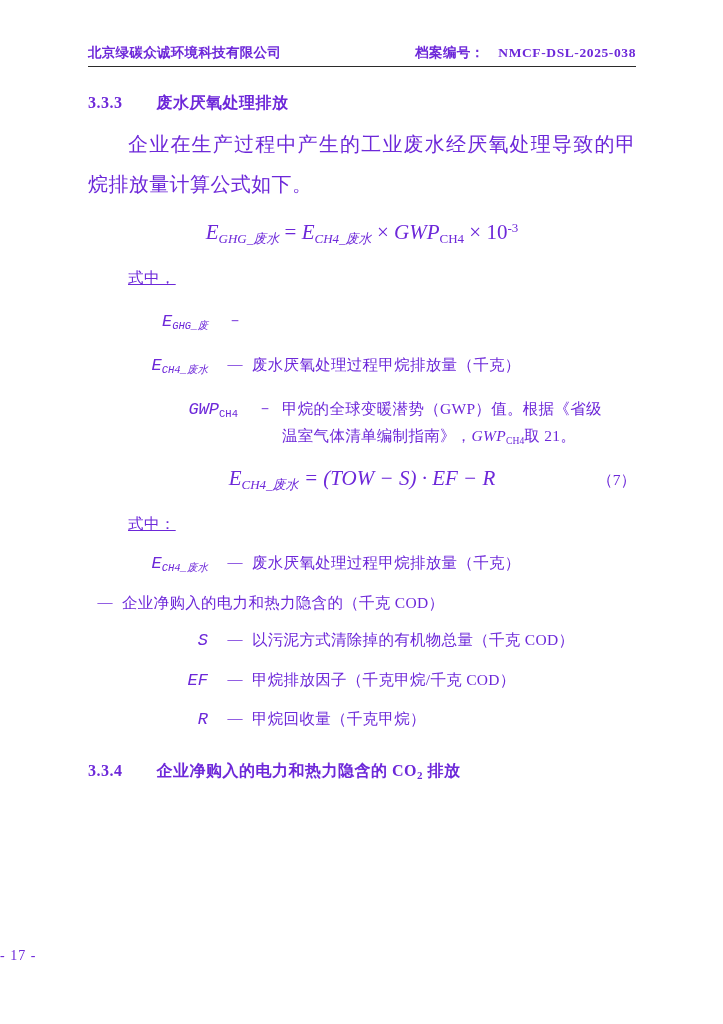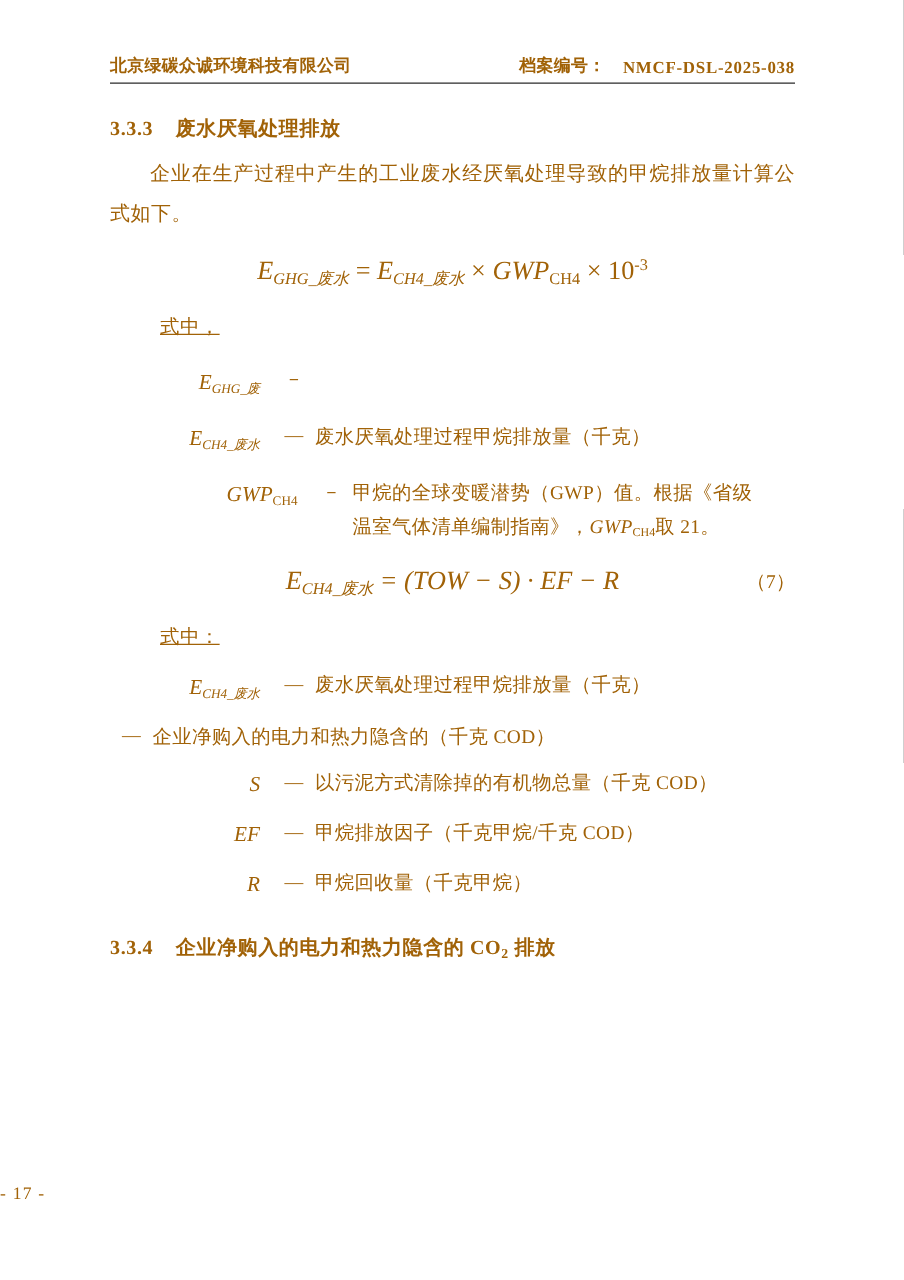--- a/index.html
+++ b/index.html
@@ -7,21 +7,21 @@
     padding: 0;
     background: #8a8a8a;
   }
   .page {
     position: relative;
     width: 723px;
     height: 1024px;
     background: #ffffff;
     margin: 0 auto;
     font-family: "Liberation Serif", "DejaVu Serif", serif;
-    color: #a16207;
+    color: #6d28d9;
     overflow: hidden;
   }
   .content {
     position: absolute;
     left: 88px;
     top: 44px;
     width: 548px;
   }
   
   .doc-header {
@@ -32,38 +32,38 @@
     letter-spacing: 0.3px;
     padding-bottom: 4px;
     border-bottom: 1px solid #2b2b2b;
   }
   .doc-header .left {
     font-family: "Liberation Serif", "DejaVu Serif", serif;
     font-weight: 600;
   }
   .doc-header .right {
     display: flex;
-    align-items: flex-end;
+    align-items: center;
     gap: 14px;
     font-weight: 600;
   }
   .doc-header .code {
     font-family: Liberation Serif, serif;
     letter-spacing: 0.6px;
   }
   
   .h3 {
     font-size: 16px;
     font-weight: bold;
     margin: 26px 0 10px 0;
     letter-spacing: 0.5px;
   }
-  .h3 .num { margin-right: 18px; }
+  .h3 .num { margin-right: 34px; }
   .para {
-    font-size: 16px;
+    font-size: 20px;
     line-height: 2.0;
     text-align: justify;
     text-indent: 2em;
     letter-spacing: 0.4px;
     margin: 0;
   }
   .plain {
     font-size: 15.5px;
     line-height: 2.0;
     letter-spacing: 0.4px;
@@ -111,21 +111,21 @@
     align-items: flex-start;
     margin: 14px 0;
     font-size: 15.5px;
     line-height: 1.75;
   }
   .def-sym {
     flex: 0 0 auto;
     width: 120px;
     text-align: right;
     padding-right: 10px;
-    font-family: Liberation Serif, serif;
+    font-family: Liberation Mono, monospace;
     font-style: italic;
     font-size: 17px;
     white-space: nowrap;
   }
   .def-dash {
     flex: 0 0 auto;
     width: 34px;
     text-align: center;
     font-size: 15px;
   }

